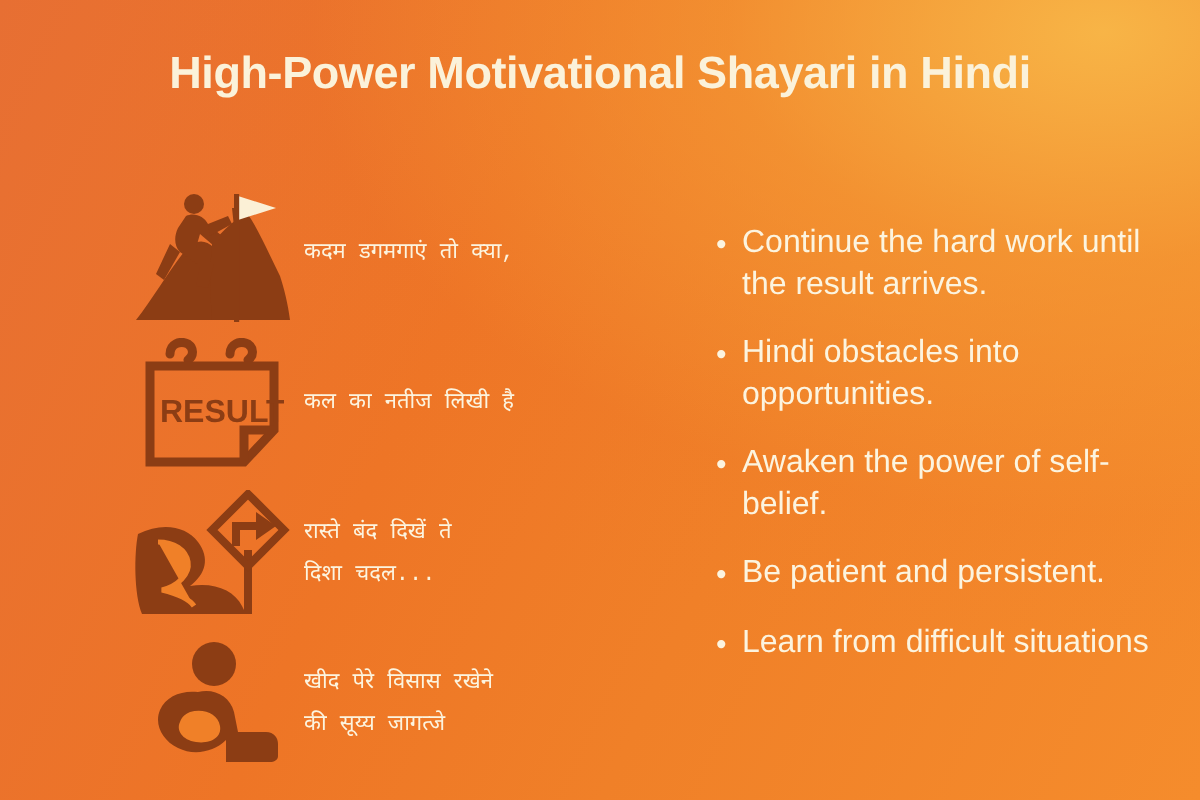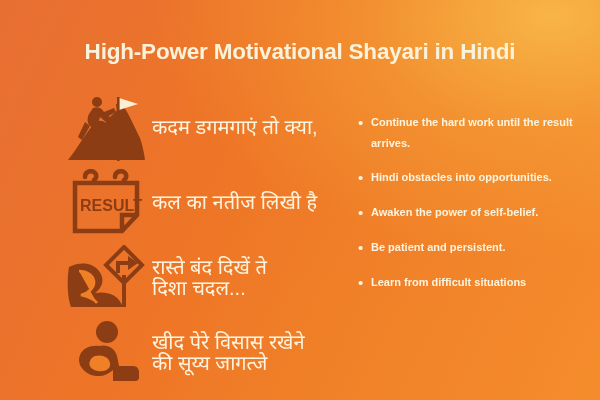--- a/index.html
+++ b/index.html
@@ -21,21 +21,20 @@
   }
 
   
   .title-block {
     position: absolute;
     top: 22px;
     left: 0;
     width: 600px;
     text-align: center;
     padding: 0 28px;
-    margin-top: 15px;
   }
   .title-line {
     color: #fbf2da;
     font-size: 22.5px;
     font-weight: bold;
     line-height: 29px;
     letter-spacing: -0.2px;
     white-space: nowrap;
   }
 
@@ -54,23 +53,24 @@
   .shayari-icon {
     width: 84px;
     flex: 0 0 84px;
     display: flex;
     align-items: center;
     justify-content: center;
   }
   .shayari-text {
     flex: 1;
     color: #fcf4df;
-    font-size: 20px;
+    font-size: 11px;
     line-height: 21px;
     padding-left: 4px;
+    font-family: Liberation Mono, monospace;
   }
   .shayari-text .l2 { display: block; }
 
   
   .right-col {
     position: absolute;
     left: 358px;
     top: 112px;
     width: 236px;
   }
@@ -81,23 +81,22 @@
   .bullet-dot {
     flex: 0 0 13px;
     color: #fcf4df;
     font-size: 15px;
     line-height: 21px;
     text-align: left;
   }
   .bullet-text {
     flex: 1;
     color: #fcf4df;
-    font-size: 11px;
+    font-size: 16px;
     line-height: 20.5px;
-    font-weight: bold;
   }
 
   svg { display: block; }
 </style>
 </head>
 <body>
 
 <div id="poster">
 
   <div class="title-block">

